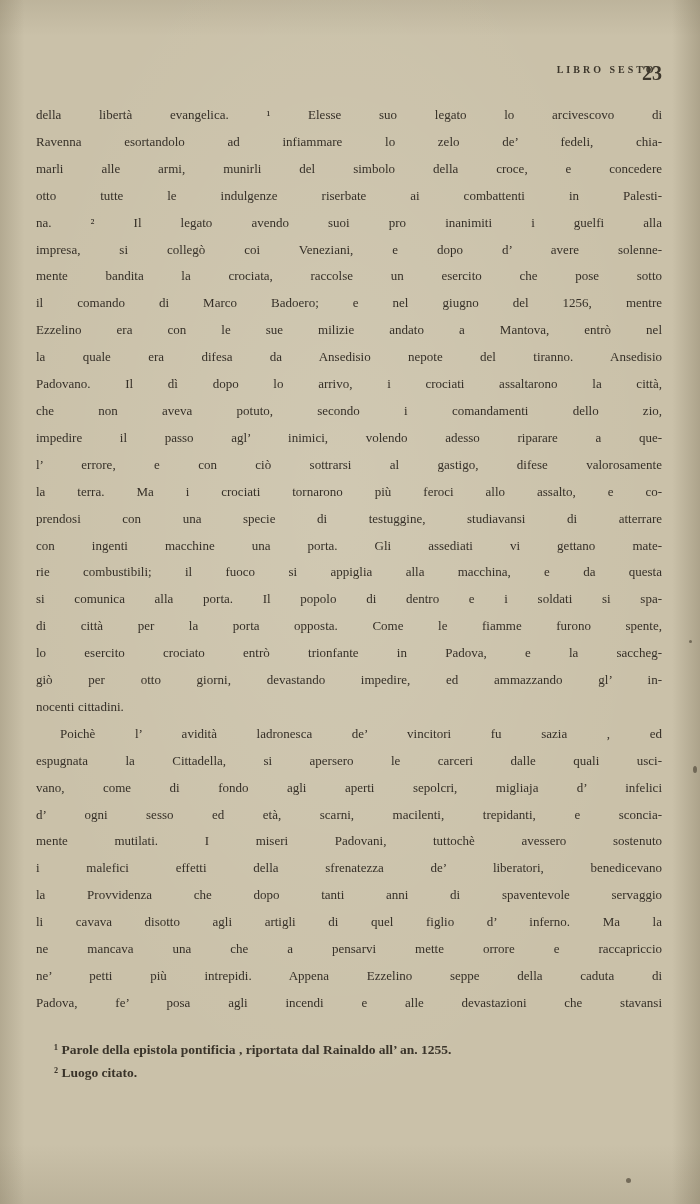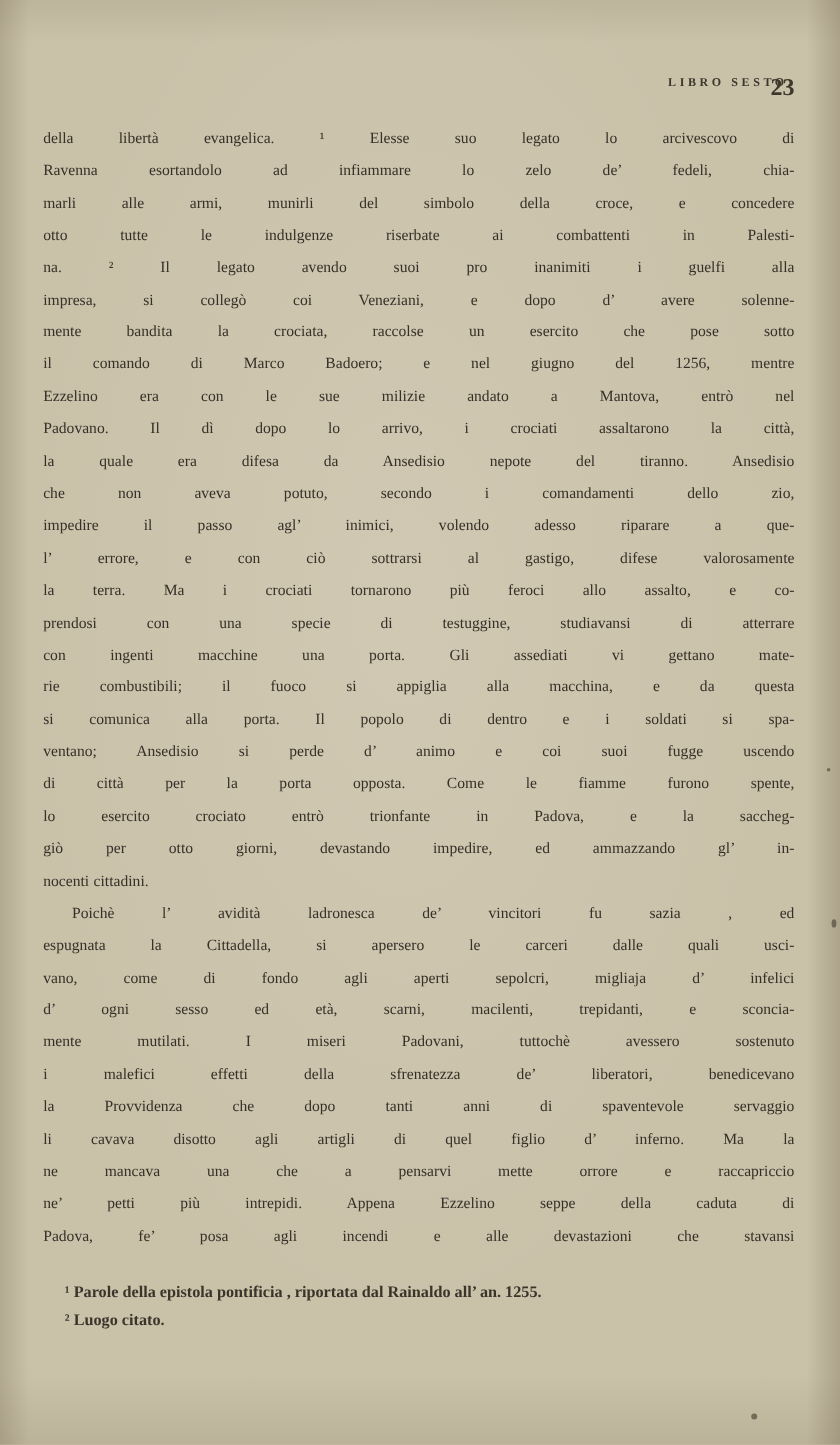--- a/index.html
+++ b/index.html
@@ -89,31 +89,30 @@
   <div class="body-text">
       <div class="line">della libertà evangelica. ¹ Elesse suo legato lo arcivescovo di</div>
       <div class="line">Ravenna esortandolo ad infiammare lo zelo de’ fedeli, chia-</div>
       <div class="line">marli alle armi, munirli del simbolo della croce, e concedere</div>
       <div class="line">otto tutte le indulgenze riserbate ai combattenti in Palesti-</div>
       <div class="line">na. ² Il legato avendo suoi pro inanimiti i guelfi alla</div>
       <div class="line">impresa, si collegò coi Veneziani, e dopo d’ avere solenne-</div>
       <div class="line">mente bandita la crociata, raccolse un esercito che pose sotto</div>
       <div class="line">il comando di Marco Badoero; e nel giugno del 1256, mentre</div>
       <div class="line">Ezzelino era con le sue milizie andato a Mantova, entrò nel</div>
+      <div class="line">la quale era difesa da Ansedisio nepote del tiranno. Ansedisio</div>
       <div class="line">Padovano. Il dì dopo lo arrivo, i crociati assaltarono la città,</div>
-      <div class="line">la quale era difesa da Ansedisio nepote del tiranno. Ansedisio</div>
       <div class="line">che non aveva potuto, secondo i comandamenti dello zio,</div>
       <div class="line">impedire il passo agl’ inimici, volendo adesso riparare a que-</div>
       <div class="line">l’ errore, e con ciò sottrarsi al gastigo, difese valorosamente</div>
       <div class="line">la terra. Ma i crociati tornarono più feroci allo assalto, e co-</div>
       <div class="line">prendosi con una specie di testuggine, studiavansi di atterrare</div>
       <div class="line">con ingenti macchine una porta. Gli assediati vi gettano mate-</div>
       <div class="line">rie combustibili; il fuoco si appiglia alla macchina, e da questa</div>
       <div class="line">si comunica alla porta. Il popolo di dentro e i soldati si spa-</div>
-      <div class="line">ventano; Ansedisio si perde d’ animo e coi suoi fugge uscendo</div>
       <div class="line">di città per la porta opposta. Come le fiamme furono spente,</div>
       <div class="line">lo esercito crociato entrò trionfante in Padova, e la saccheg-</div>
       <div class="line">giò per otto giorni, devastando impedire, ed ammazzando gl’ in-</div>
       <div class="line unjust">nocenti cittadini.</div>
       <div class="line indent">Poichè l’ avidità ladronesca de’ vincitori fu sazia , ed</div>
       <div class="line">espugnata la Cittadella, si apersero le carceri dalle quali usci-</div>
       <div class="line">vano, come di fondo agli aperti sepolcri, migliaja d’ infelici</div>
       <div class="line">d’ ogni sesso ed età, scarni, macilenti, trepidanti, e sconcia-</div>
       <div class="line">mente mutilati. I miseri Padovani, tuttochè avessero sostenuto</div>
       <div class="line">i malefici effetti della sfrenatezza de’ liberatori, benedicevano</div>

